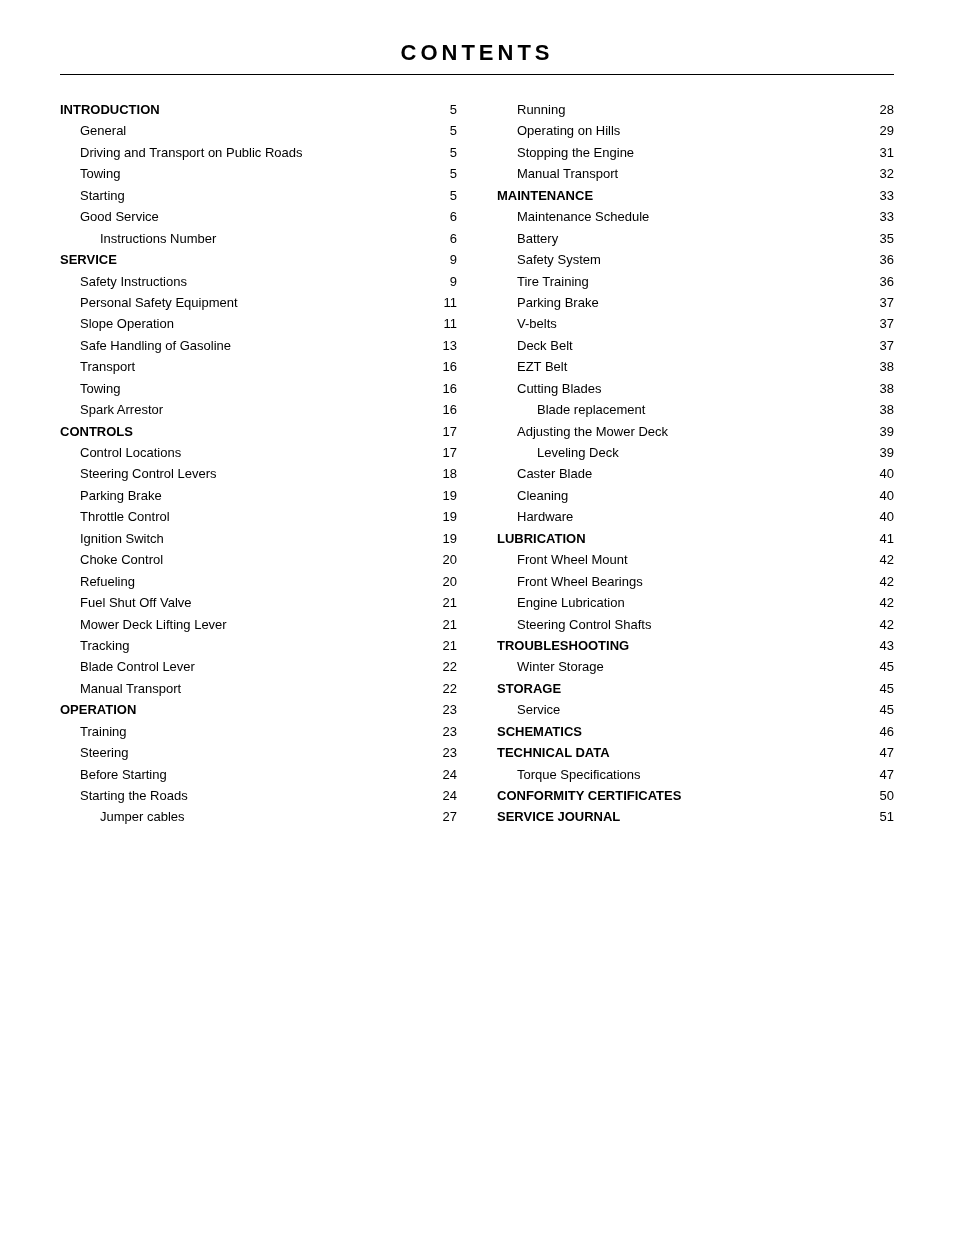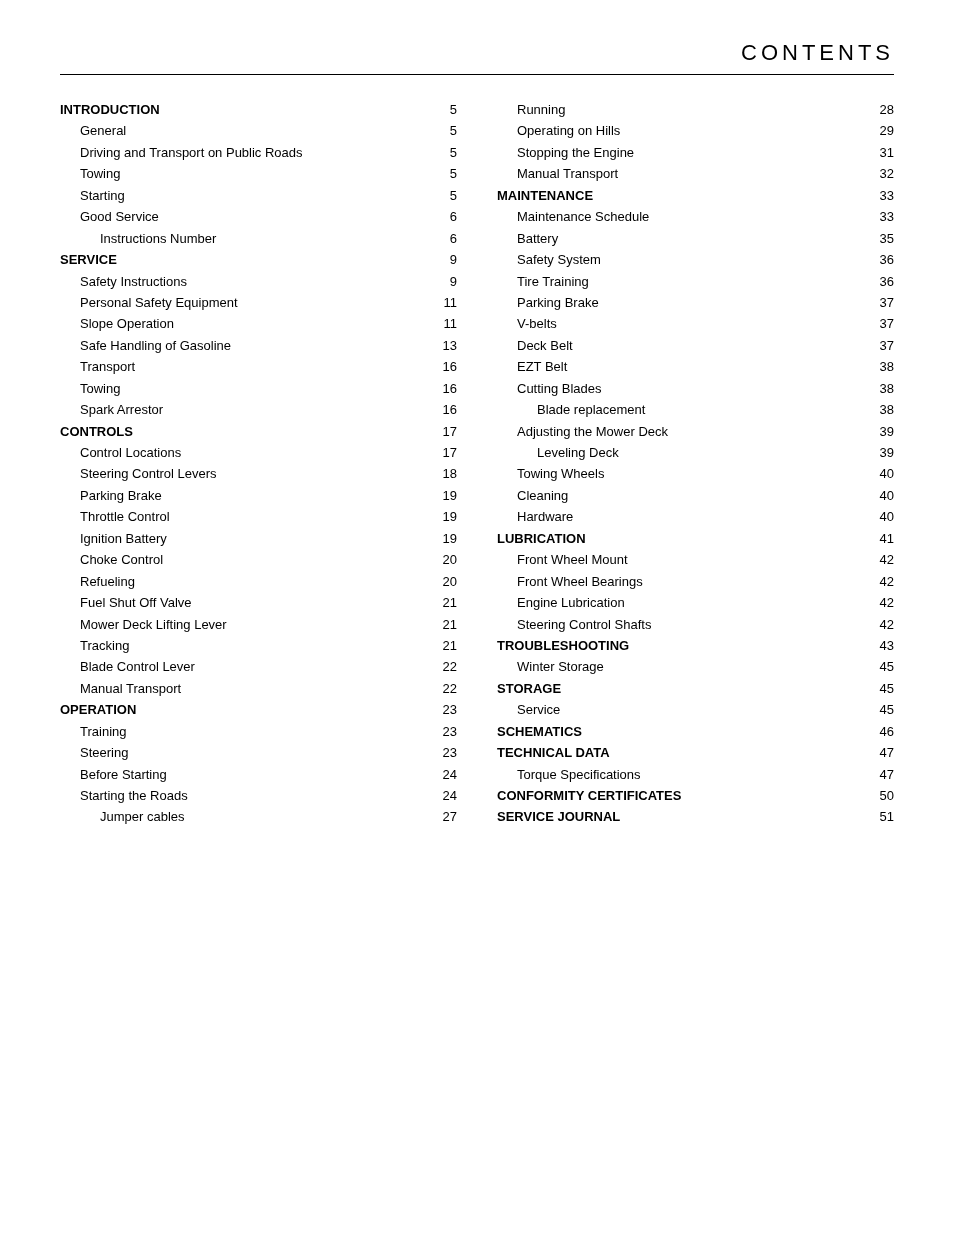--- a/index.html
+++ b/index.html
@@ -6,23 +6,23 @@
     body {
       background: #fff;
       font-family: Arial, Helvetica, sans-serif;
       font-size: 13px;
       color: #000;
       width: 954px;
       min-height: 1235px;
       padding: 40px 60px;
     }
     .page-title {
-      text-align: right;
+      text-align: center;
       font-size: 22px;
-      font-weight: normal;
+      font-weight: bold;
       letter-spacing: 4px;
       margin-bottom: 8px;
     }
     .title-rule {
       border: none;
       border-top: 1.5px solid #000;
       margin-bottom: 24px;
     }
     .toc-container {
       display: flex;
@@ -166,21 +166,21 @@
         <span class="entry-text" style="padding-left:20px">Parking Brake</span>
         <span class="dots"></span>
         <span class="page-num">19</span>
       </div>
       <div class="toc-entry">
         <span class="entry-text" style="padding-left:20px">Throttle Control</span>
         <span class="dots"></span>
         <span class="page-num">19</span>
       </div>
       <div class="toc-entry">
-        <span class="entry-text" style="padding-left:20px">Ignition Battery</span>
+        <span class="entry-text" style="padding-left:20px">Ignition Switch</span>
         <span class="dots"></span>
         <span class="page-num">19</span>
       </div>
       <div class="toc-entry">
         <span class="entry-text" style="padding-left:20px">Choke Control</span>
         <span class="dots"></span>
         <span class="page-num">20</span>
       </div>
       <div class="toc-entry">
         <span class="entry-text" style="padding-left:20px">Refueling</span>
@@ -323,21 +323,21 @@
         <span class="entry-text" style="padding-left:20px">Adjusting the Mower Deck</span>
         <span class="dots"></span>
         <span class="page-num">39</span>
       </div>
       <div class="toc-entry">
         <span class="entry-text" style="padding-left:40px">Leveling Deck</span>
         <span class="dots"></span>
         <span class="page-num">39</span>
       </div>
       <div class="toc-entry">
-        <span class="entry-text" style="padding-left:20px">Towing Wheels</span>
+        <span class="entry-text" style="padding-left:20px">Caster Blade</span>
         <span class="dots"></span>
         <span class="page-num">40</span>
       </div>
       <div class="toc-entry">
         <span class="entry-text" style="padding-left:20px">Cleaning</span>
         <span class="dots"></span>
         <span class="page-num">40</span>
       </div>
       <div class="toc-entry">
         <span class="entry-text" style="padding-left:20px">Hardware</span>

